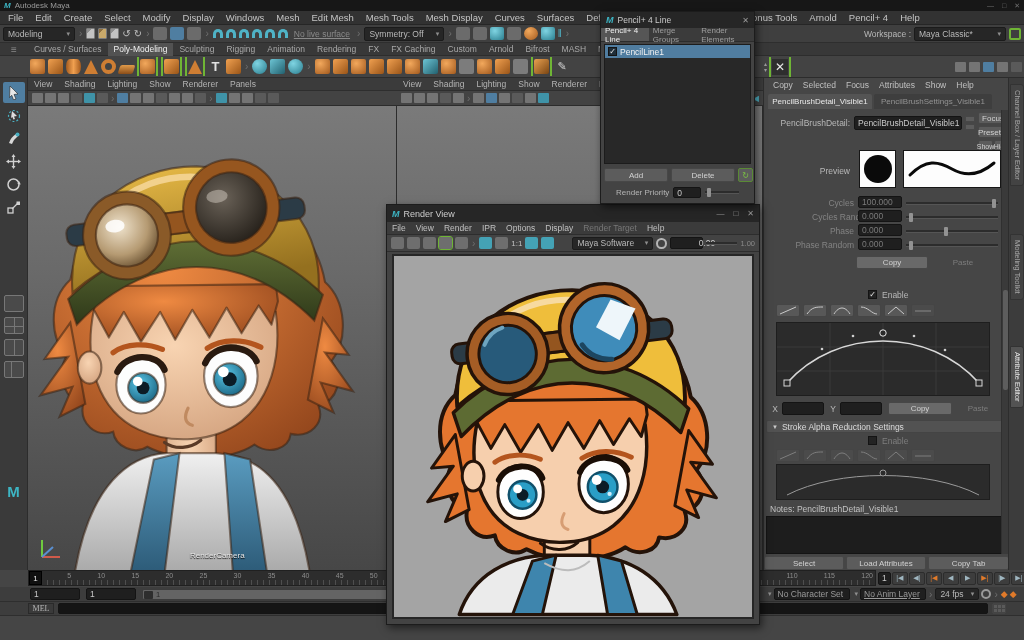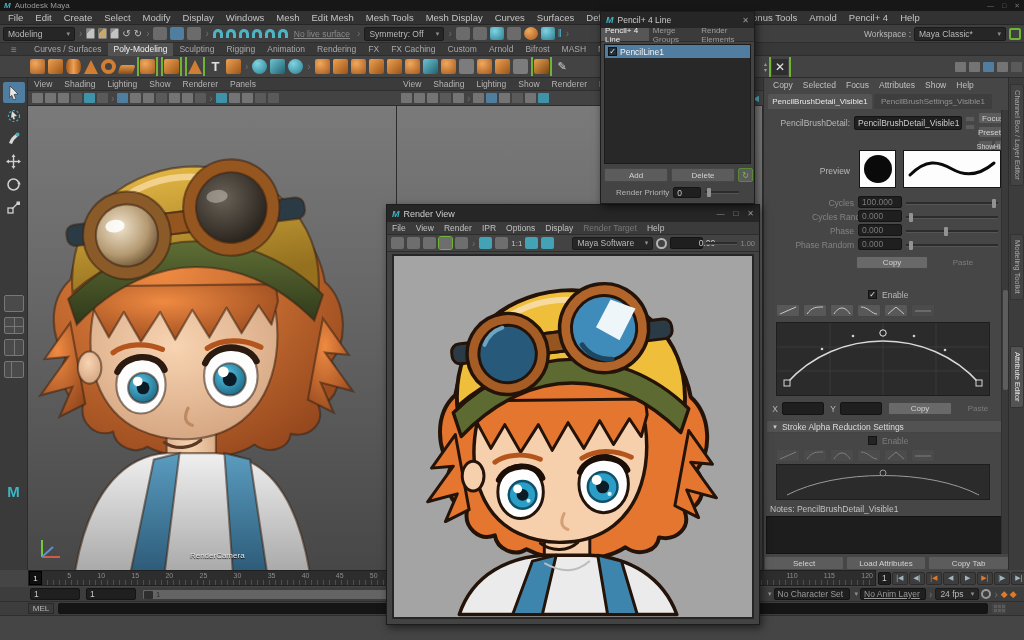--- a/index.html
+++ b/index.html
@@ -86,21 +86,21 @@
 .side-tabs{left:1008px;top:78px;width:16px;height:492px;background:#3c3c3c;border-left:1px solid #2d2d2d;position:absolute;}
 .vtab{position:absolute;left:1px;width:14px;writing-mode:vertical-rl;font-size:7.5px;color:#a6a6a6;background:#434343;border:1px solid #333;border-radius:0 3px 3px 0;padding:5px 1px;white-space:nowrap;}
 .vtab.active{background:#535353;color:#e4e4e4;}
 
 .timeslider{left:28px;top:570px;width:848px;height:16px;background:#2d2d2d;border:1px solid #202020;background-image:repeating-linear-gradient(90deg,#4e4e4e 0,#4e4e4e 1px,transparent 1px,transparent 6px);background-size:100% 5px;background-position:0 100%;background-repeat:no-repeat;}
 .ticklabels{position:absolute;left:8px;right:2px;top:1px;display:flex;justify-content:space-between;font-size:7px;color:#8d8d8d;}
 .curframe{position:absolute;left:0;top:0;width:13px;height:14px;background:#101010;border:1px solid #000;color:#e8e8e8;font-size:8px;display:flex;align-items:center;justify-content:center;}
 .pbbtn{width:16px;height:13px;display:flex;align-items:center;justify-content:center;font-size:7px;color:#9fb6c0;background:#3d3d3d;border:1px solid #2c2c2c;border-radius:2px;flex:none;}
 .pbbtn.key{color:#e07a2a;}
 .rangebar{position:absolute;background:#646464;border:1px solid #3c3c3c;border-radius:2px;}
-.cmdlabel{background:#3a3a3a;border:1px solid #2a2a2a;color:#b5b5b5;font-size:8px;display:flex;align-items:center;justify-content:center;}
+.cmdlabel{background:#3a3a3a;border:1px solid #2a2a2a;color:#b5b5b5;font-size:8px;display:flex;align-items:center;justify-content:center;font-family:Liberation Serif, serif;}
 
 .win{position:absolute;background:#434343;border:1px solid #1c1c1c;box-shadow:2px 3px 8px rgba(0,0,0,.55);}
 .wtitle{height:17px;background:#262626;display:flex;align-items:center;gap:4px;padding:0 5px;font-size:9px;color:#cccccc;}
 .wtitle .wc{margin-left:auto;display:flex;gap:9px;color:#9a9a9a;font-size:8px;}
 .wmenus{height:13px;background:#3b3b3b;border-bottom:1px solid #2d2d2d;display:flex;align-items:center;}
 .wmenus span{padding:0 5px;font-size:8.5px;color:#c0c0c0;}
 .wmenus span.dim{color:#777;}
 .rtoolbar{height:17px;display:flex;align-items:center;gap:3px;padding:0 4px;background:#434343;border-bottom:1px solid #2d2d2d;}
 .rmi{width:13px;height:12px;background:#6e6e6e;border-radius:2px;flex:none;}
 .rmi.teal{background:#44a2b5;}

